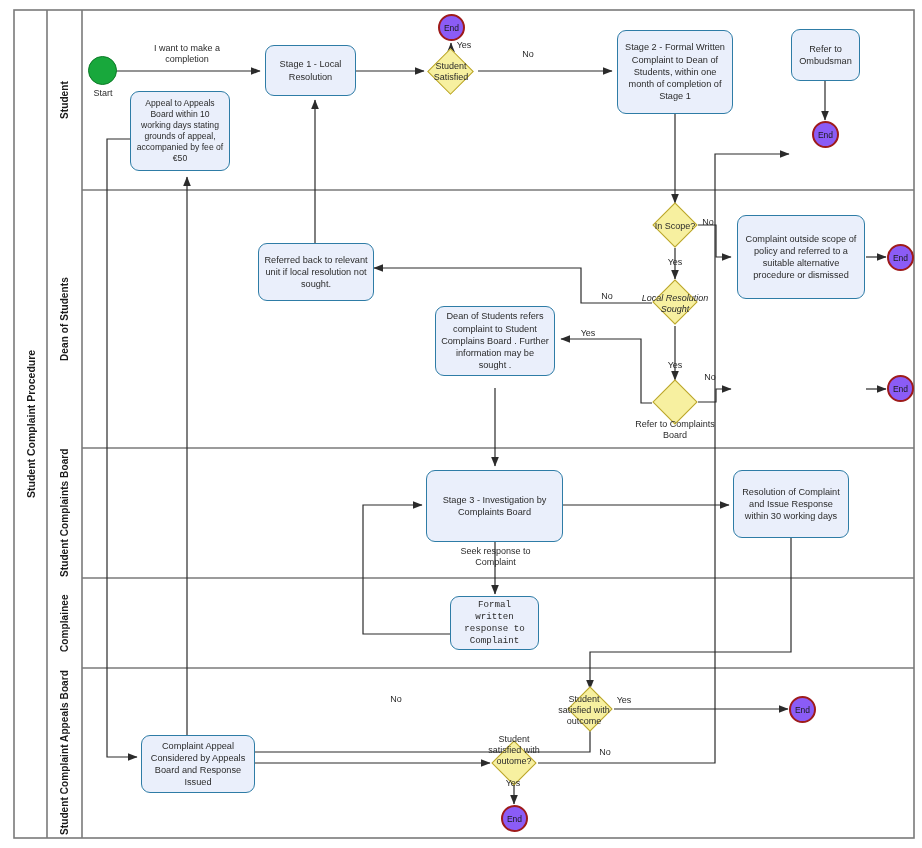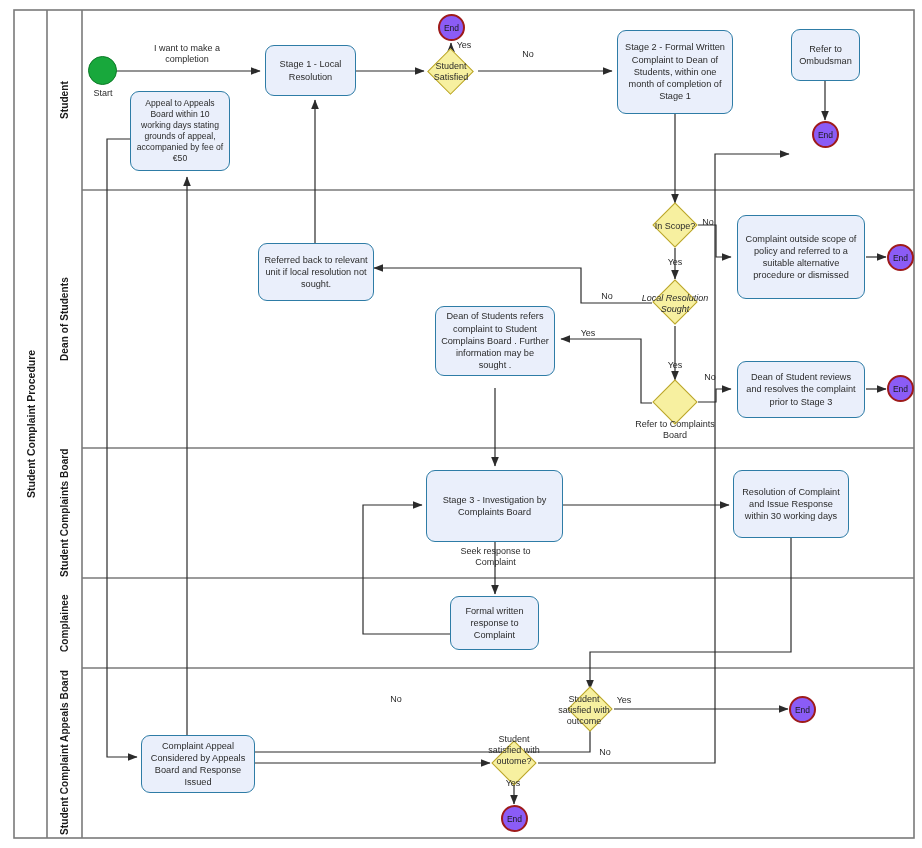--- a/index.html
+++ b/index.html
@@ -258,31 +258,30 @@
   <div class="edge-label" style="left:665px; top:360px; width:20px;">Yes</div>
 
   <div class="node-box" style="left:435px; top:306px; width:120px; height:70px;">Dean of Students refers complaint to Student Complains Board . Further information may be sought .</div>
 
   <div class="node-diamond" style="left:659px; top:386px; width:32px; height:32px;"></div>
   <div class="diamond-label" style="left:634px; top:418px; width:82px; height:24px;">Refer to Complaints Board</div>
 
   <div class="edge-label" style="left:700px; top:372px; width:20px;">No</div>
   <div class="edge-label" style="left:578px; top:328px; width:20px;">Yes</div>
 
-  <div class="node-box" style="left:737px; top:361px; width:128px; height:57px;">Dean of Student reviews and resolves the complaint prior to Stage 3</div>
 
   <div class="node-end" style="left:887px; top:375px; width:27px; height:27px;">End</div>
 
   <div class="node-box" style="left:426px; top:470px; width:137px; height:72px;">Stage 3 - Investigation by Complaints Board</div>
 
   <div class="edge-label" style="left:448px; top:546px; width:95px; white-space:normal;">Seek response to Complaint</div>
 
   <div class="node-box" style="left:733px; top:470px; width:116px; height:68px;">Resolution of Complaint and Issue Response within 30 working days</div>
 
-  <div class="node-box" style="left:450px; top:596px; width:89px; height:54px;">Formal written response to Complaint</div>
+  <div class="node-box" style="left:450px; top:596px; width:89px; height:54px;font-family:Liberation Mono, monospace;">Formal written response to Complaint</div>
 
   <div class="node-diamond" style="left:574px; top:693px; width:32px; height:32px;"></div>
   <div class="diamond-label" style="left:552px; top:696px; width:64px; height:28px;">Student satisfied with outcome</div>
 
   <div class="node-end" style="left:789px; top:696px; width:27px; height:27px;">End</div>
 
   <div class="edge-label" style="left:614px; top:695px; width:20px;">Yes</div>
   <div class="edge-label" style="left:386px; top:694px; width:20px;">No</div>
 
   <div class="node-box" style="left:141px; top:735px; width:114px; height:58px;">Complaint Appeal Considered by Appeals Board and Response Issued</div>

